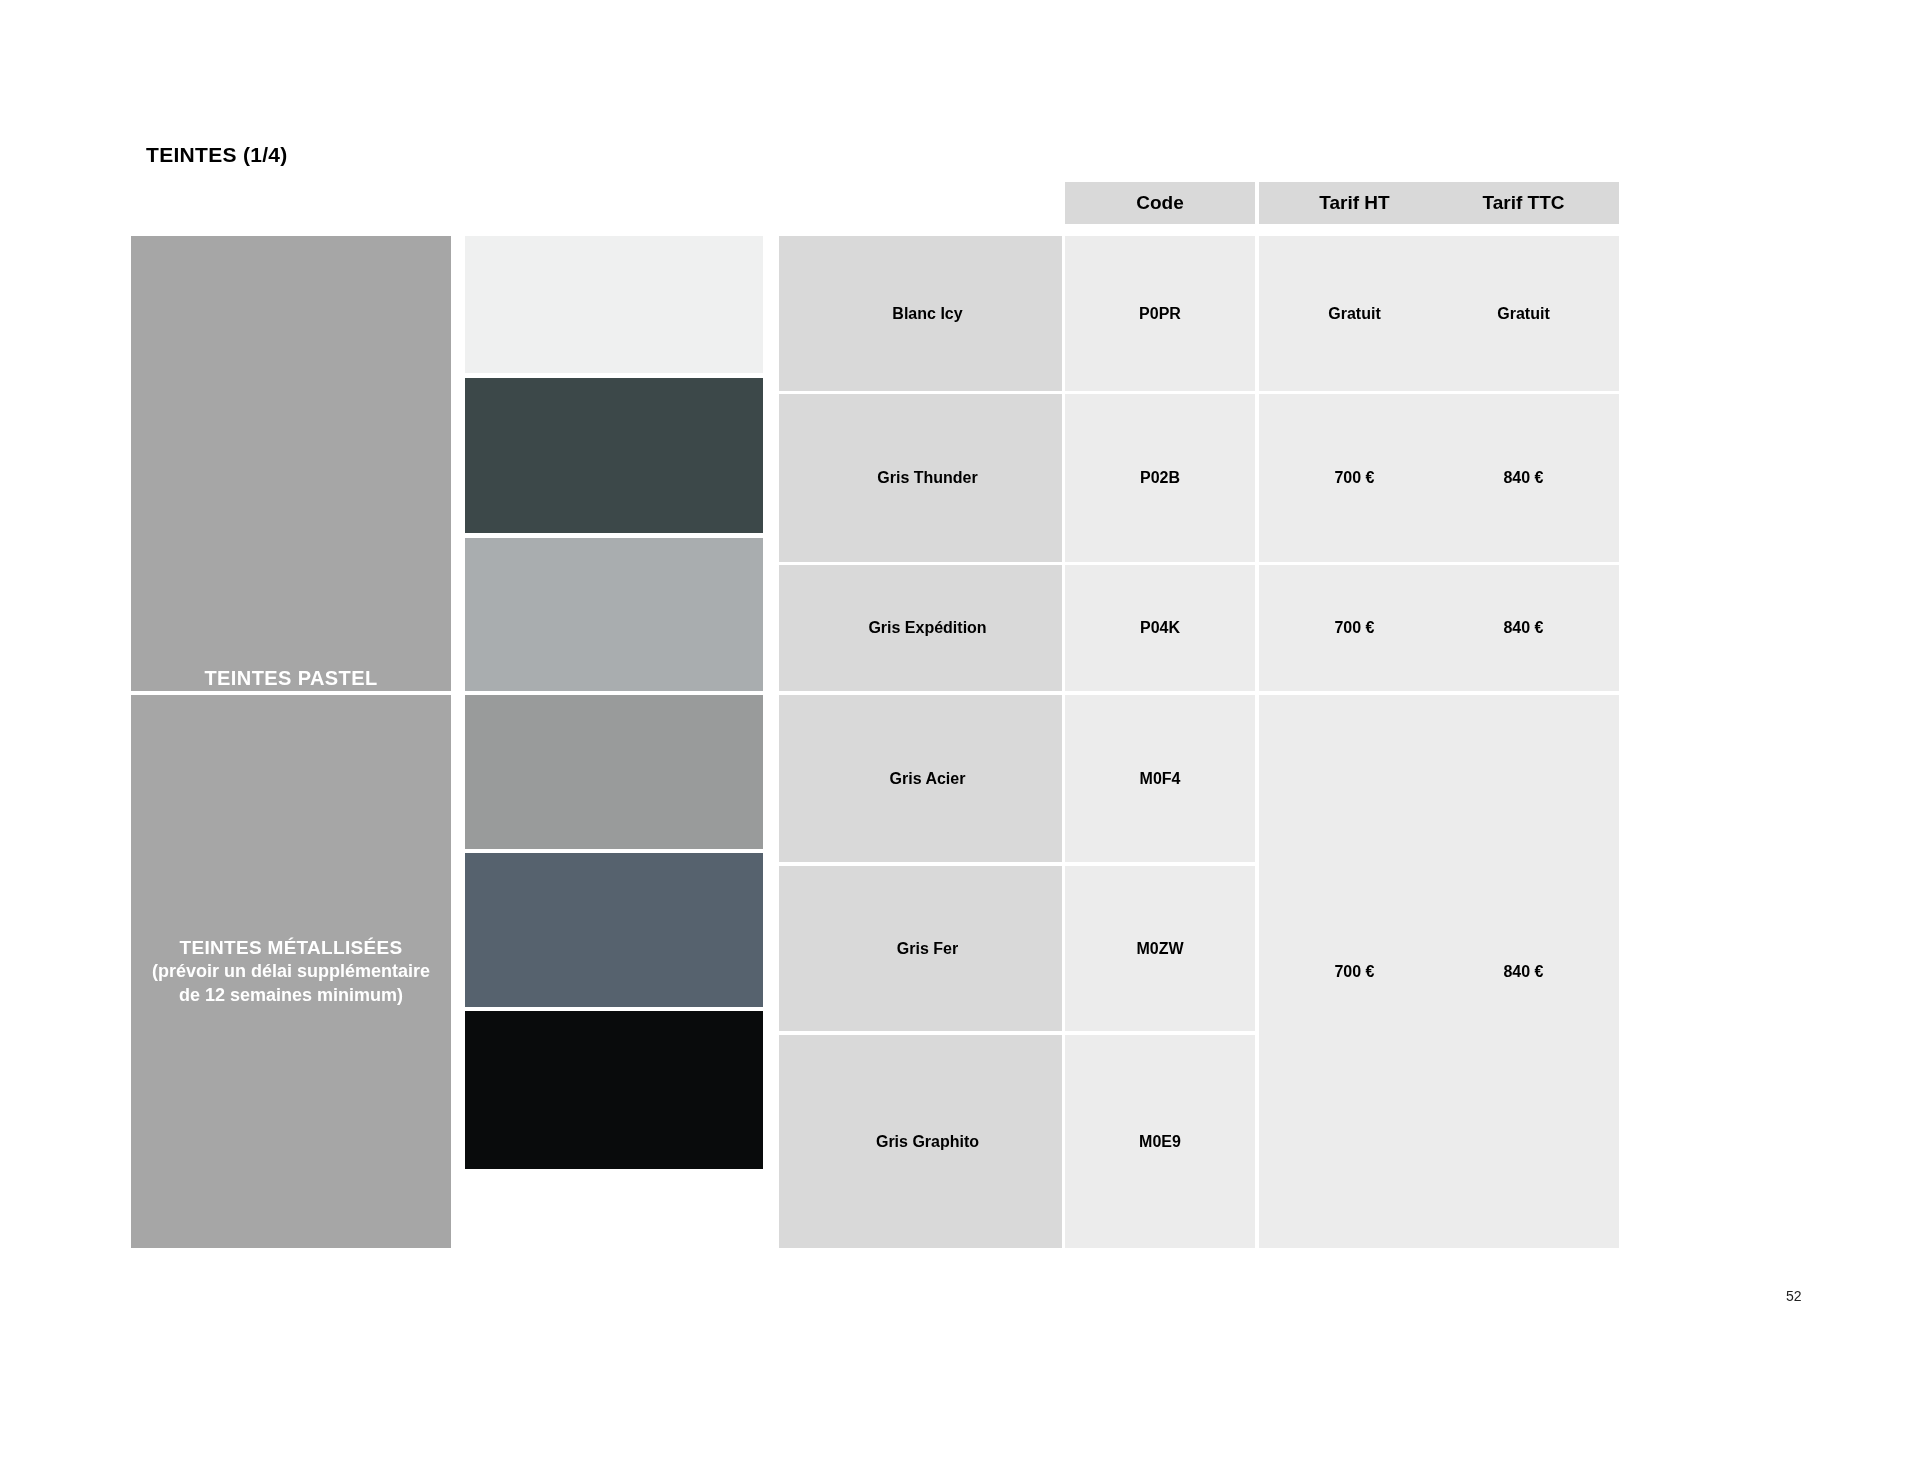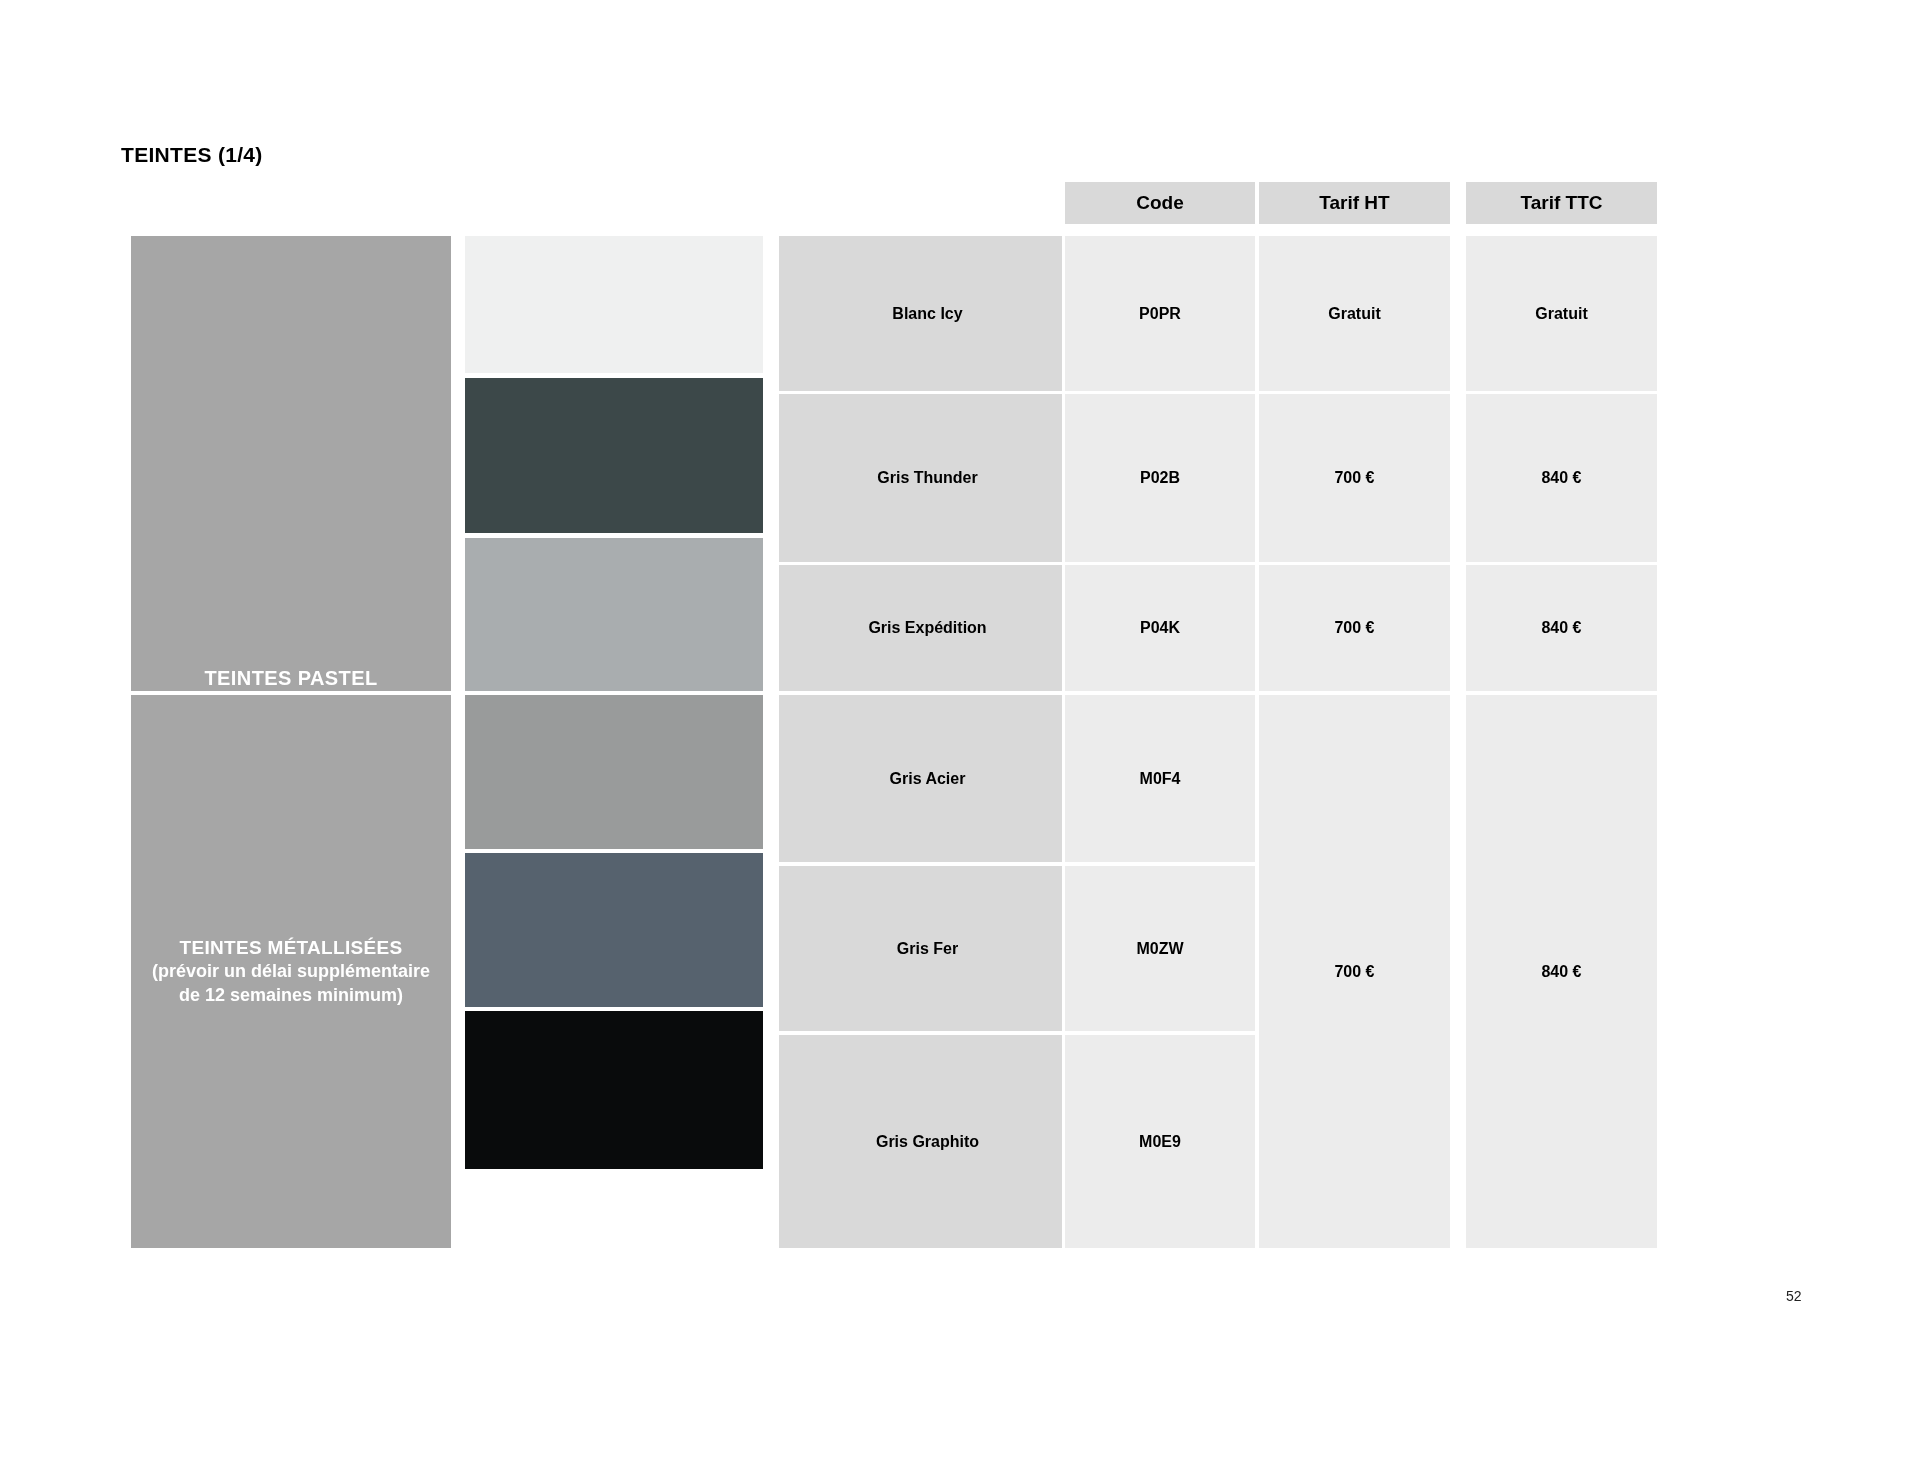--- a/index.html
+++ b/index.html
@@ -18,21 +18,21 @@
 
   .page {
     position: absolute;
     left: 0; top: 0;
     width: 1920px;
     height: 1484px;
   }
 
   .page-title {
     position: absolute;
-    left: 121px;
+    left: 146px;
     top: 143px;
     font-size: 21px;
     font-weight: bold;
     letter-spacing: 0.3px;
     color: #000;
     white-space: nowrap;
   }
 
   
   .matrix {
@@ -42,21 +42,21 @@
     width: 1494px;
     height: 1066px;
   }
 
   
   .col-cat    { left: 0px;   width: 320px; }
   .col-swatch { left: 334px; width: 298px; }
   .col-name   { left: 648px; width: 283px; }
   .col-code   { left: 934px; width: 190px; }
   .col-ht     { left: 1128px; width: 191px; }
-  .col-ttc    { left: 1335px; width: 191px; }
+  .col-ttc    { left: 1297px; width: 191px; }
 
   .cell {
     position: absolute;
     box-sizing: border-box;
   }
 
   
   .hdr {
     top: 0px;
     height: 42px;

